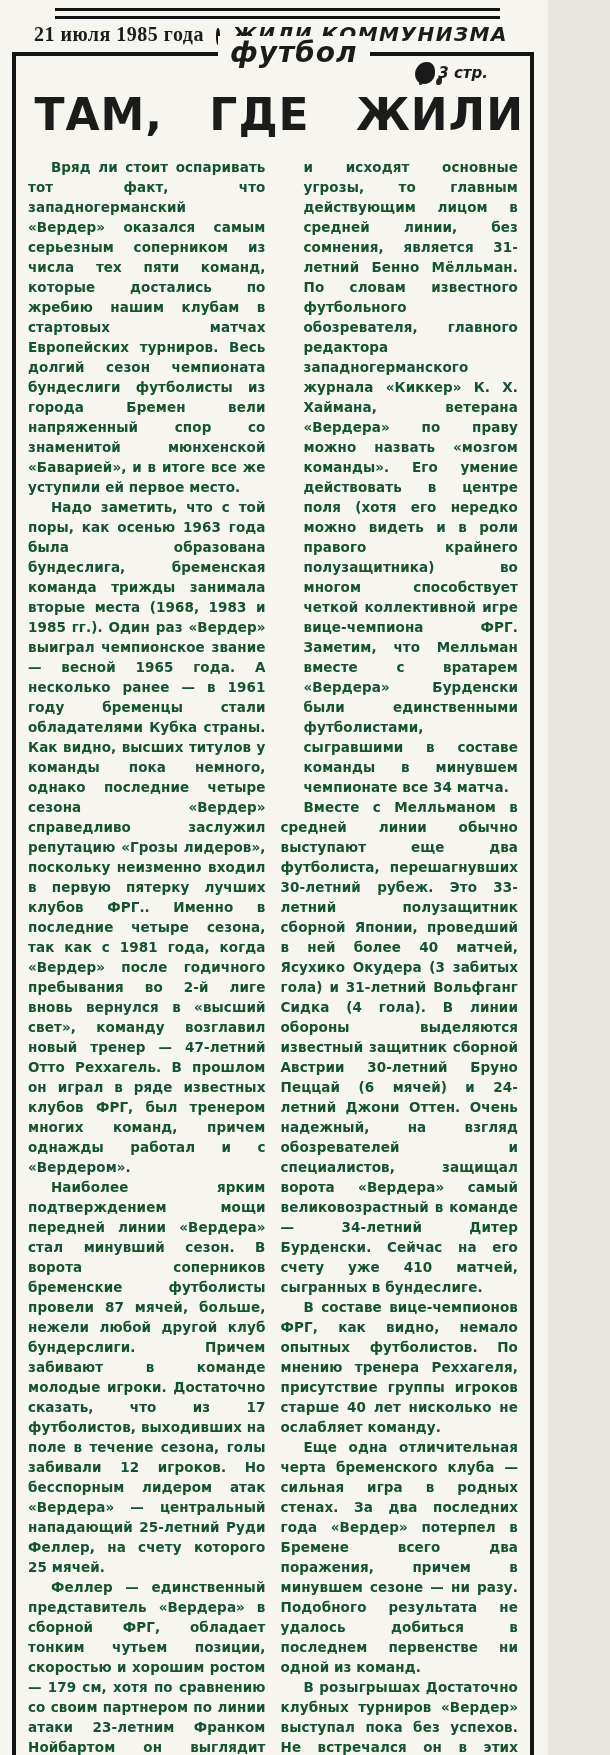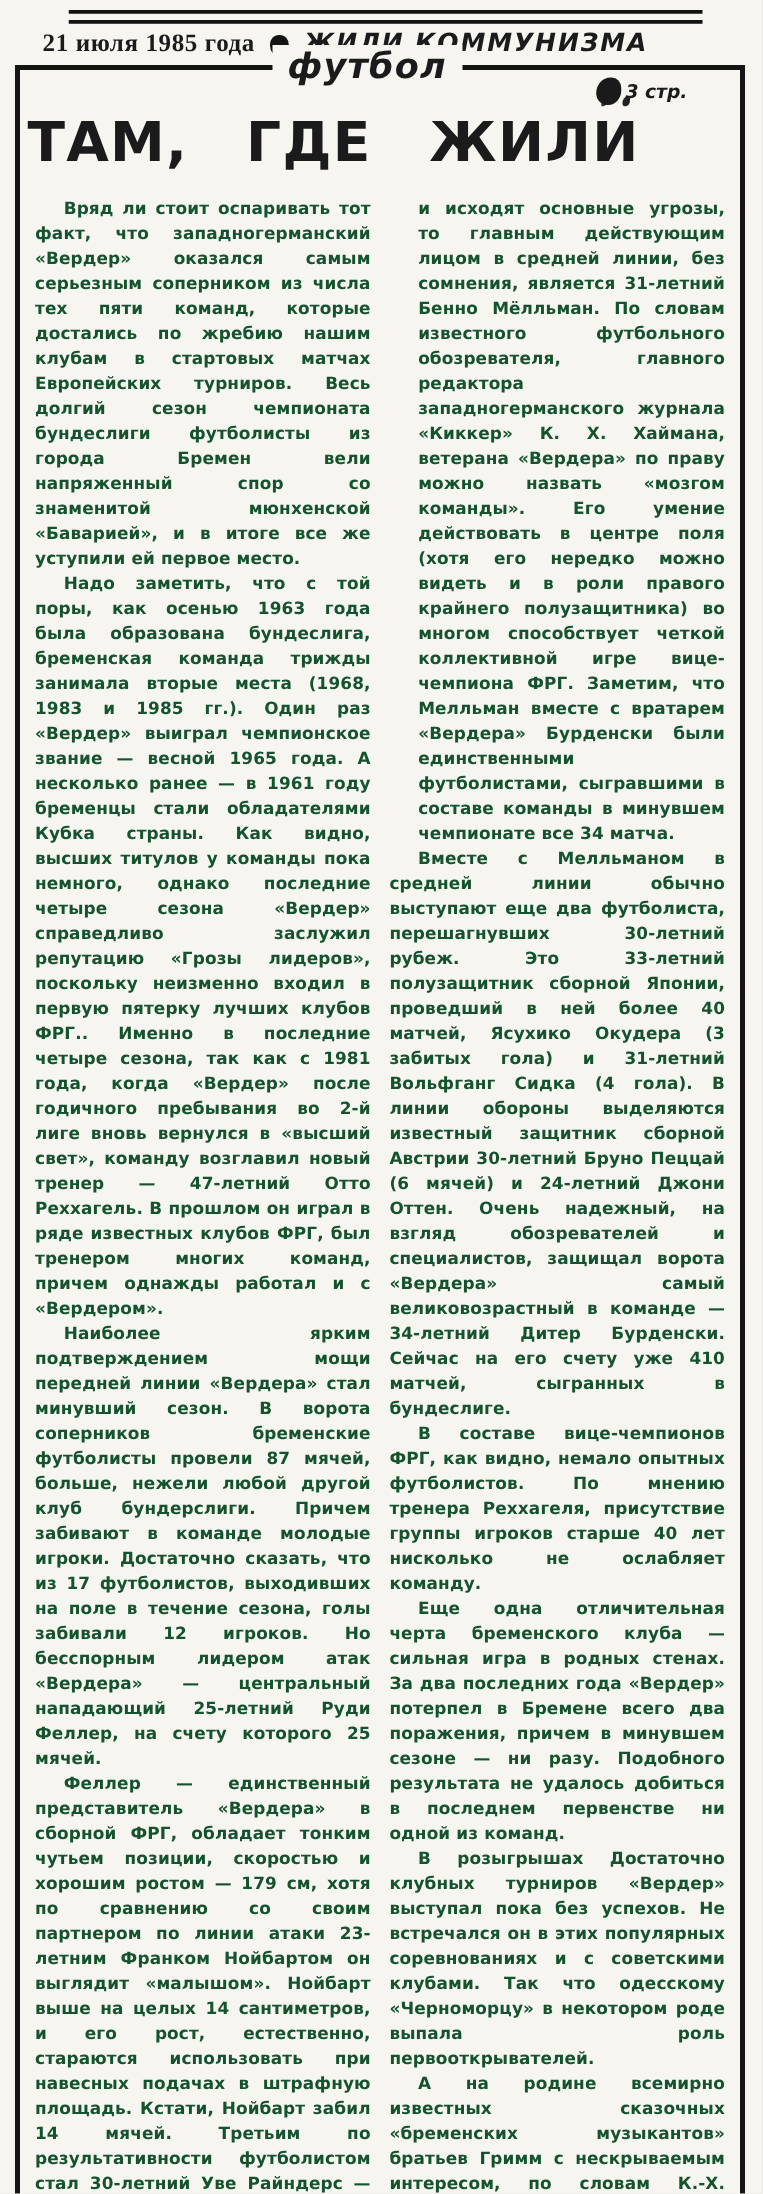--- a/index.html
+++ b/index.html
@@ -1,17 +1,17 @@
 <!DOCTYPE html>
 <html lang="ru"><head>
 <meta charset="utf-8">
 <style>
   html,body { margin:0; padding:0; background:#e8e6e0; }
   .page {
-    position:relative; width:610px; height:1755px;
+    position:relative; width:548px; height:1755px;
     background:#f6f5f0;
     font-family:"DejaVu Sans", sans-serif;
     color:#1b1b1b; overflow:hidden;
     box-sizing:border-box;
   }
   .top-rule {
     position:absolute; top:8px; left:55px; right:48px; height:5px;
     border-top:3px solid #121212; border-bottom:3px solid #121212;
   }
   .header {
@@ -42,21 +42,21 @@
   .page-marker {
     position:absolute; top:6px; right:42px;
     display:flex; align-items:center; gap:3px;
     font-weight:bold; font-style:italic; font-size:15px;
   }
   .blob {
     width:20px; height:22px; background:#1a1a1a; display:inline-block;
     border-radius:60% 40% 55% 45%;
     box-shadow: 14px 8px 0 -7px #222, -4px 9px 0 -8px #333;
   }
-  .title { margin:34px 6px 12px; text-align:left; line-height:1.12; }
+  .title { margin:34px 6px 12px; text-align:right; line-height:1.12; }
   .title span { display:block; font-weight:bold; }
   .t1 { font-size:44px; word-spacing:30px; letter-spacing:1px; }
   .t2 { font-size:40px; word-spacing:14px; letter-spacing:0.5px; }
   .cols {
     display:flex; gap:15px; padding:6px 12px 0 12px;
   }
   .col { flex:1; min-width:0; }
   .col p {
     margin:0; font-size:13.5px; line-height:20px; font-weight:bold;
     text-align:justify; text-indent:1.7em; letter-spacing:0.1px;

